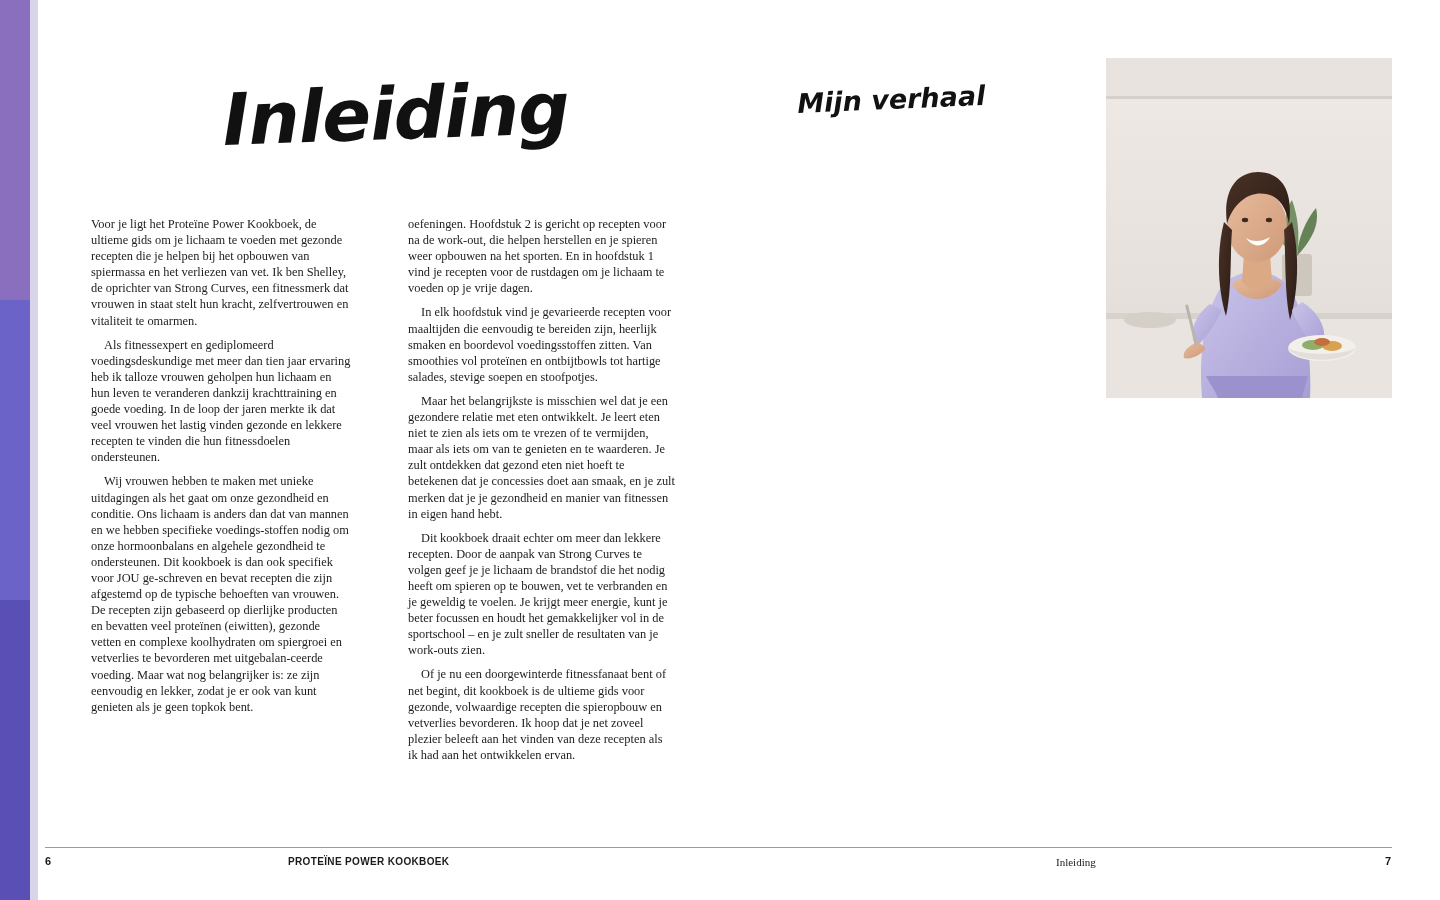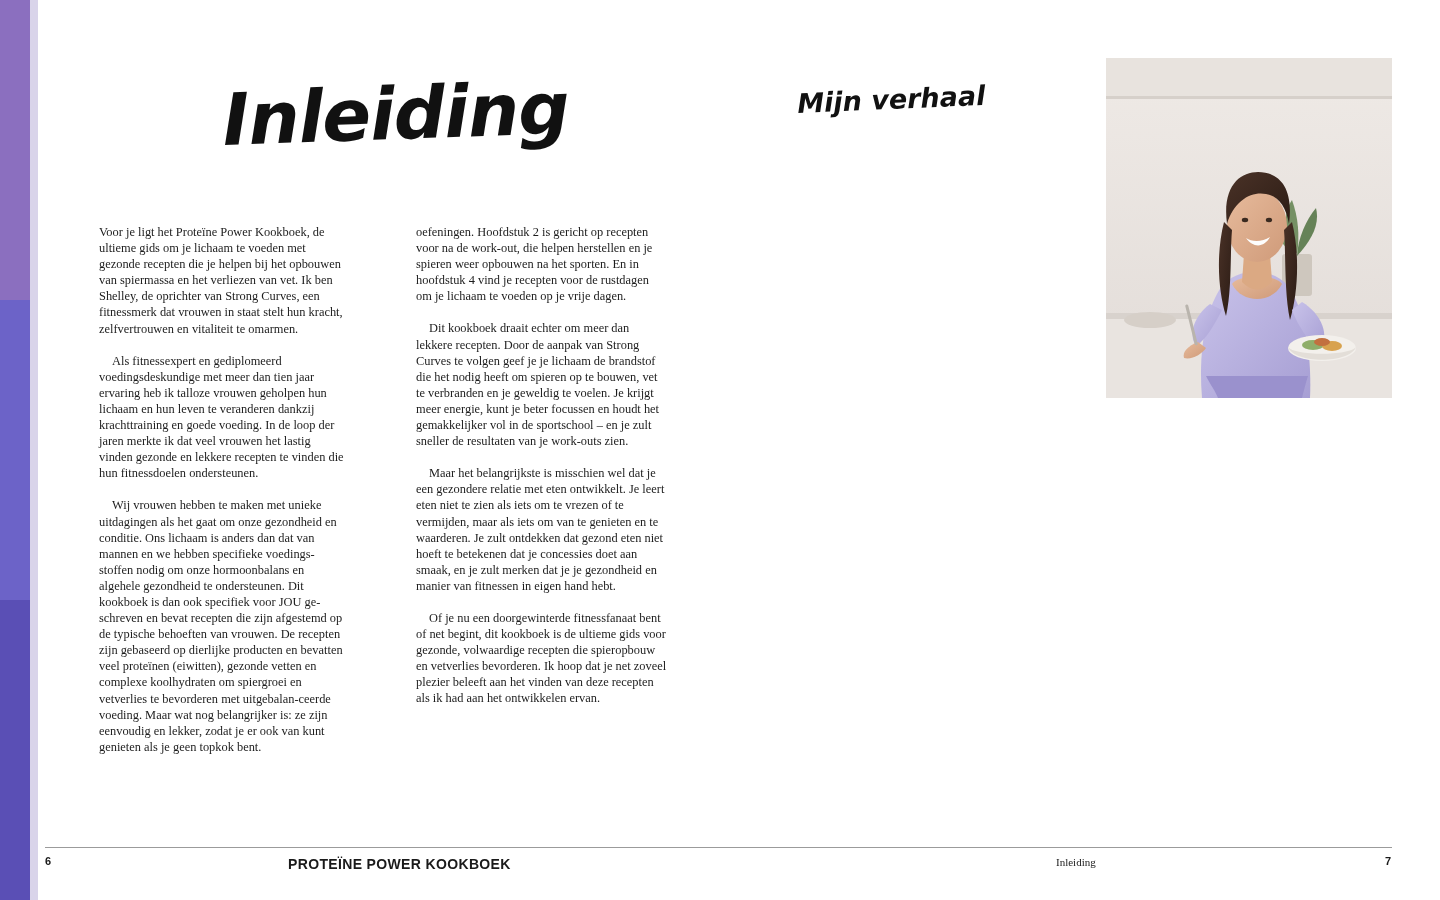--- a/index.html
+++ b/index.html
@@ -87,21 +87,21 @@
 
   
   .col {
     position: absolute;
     font-size: 12.4px;
     line-height: 16.1px;
     text-align: left;
     color: #1c1c1c;
   }
   .col p {
-    margin: 16px;
+    margin: 8px;
   }
   .col p + p {
     text-indent: 13px;
   }
 
   .col-l1 { left: 45px;  top: 208px; width: 277px; }
   .col-l2 { left: 362px; top: 208px; width: 283px; }
 
   
   .photo {
@@ -131,21 +131,21 @@
     font-weight: 700;
     font-size: 11px;
     color: #1a1a1a;
   }
   .folio-left { left: 45px; }
   .folio-right { left: 1385px; }
   .runhead {
     position: absolute;
     top: 856px;
     font-family: "Liberation Sans", sans-serif;
-    font-size: 14px;
+    font-size: 10px;
     letter-spacing: 0.35px;
     color: #1a1a1a;
   }
   .runhead-left { left: 288px; font-weight: 700; }
   .runhead-right { left: 1056px; font-weight: 400; font-family: "Liberation Serif", serif; font-size: 11px; letter-spacing: 0; }
 </style>
 </head>
 <body>
 
 <div class="spread">
@@ -160,23 +160,24 @@
   <div class="page-left">
     <div class="chapter-title">Inleiding</div>
 
     <div class="col col-l1">
       <p>Voor je ligt het Proteïne Power Kookboek, de ultieme gids om je lichaam te voeden met gezonde recepten die je helpen bij het opbouwen van spiermassa en het verliezen van vet. Ik ben Shelley, de oprichter van Strong Curves, een fitnessmerk dat vrouwen in staat stelt hun kracht, zelfvertrouwen en vitaliteit te omarmen.</p>
       <p>Als fitnessexpert en gediplomeerd voedingsdeskundige met meer dan tien jaar ervaring heb ik talloze vrouwen geholpen hun lichaam en hun leven te veranderen dankzij krachttraining en goede voeding. In de loop der jaren merkte ik dat veel vrouwen het lastig vinden gezonde en lekkere recepten te vinden die hun fitnessdoelen ondersteunen.</p>
       <p>Wij vrouwen hebben te maken met unieke uitdagingen als het gaat om onze gezondheid en conditie. Ons lichaam is anders dan dat van mannen en we hebben specifieke voedings-stoffen nodig om onze hormoonbalans en algehele gezondheid te ondersteunen. Dit kookboek is dan ook specifiek voor JOU ge-schreven en bevat recepten die zijn afgestemd op de typische behoeften van vrouwen. De recepten zijn gebaseerd op dierlijke producten en bevatten veel proteïnen (eiwitten), gezonde vetten en complexe koolhydraten om spiergroei en vetverlies te bevorderen met uitgebalan-ceerde voeding. Maar wat nog belangrijker is: ze zijn eenvoudig en lekker, zodat je er ook van kunt genieten als je geen topkok bent.</p>
     </div>
 
     <div class="col col-l2">
-      <p>oefeningen. Hoofdstuk 2 is gericht op recepten voor na de work-out, die helpen herstellen en je spieren weer opbouwen na het sporten. En in hoofdstuk 4 vind je recepten voor de rustdagen om je lichaam te voeden op je vrije dagen.</p>
+      <p>oefeningen. Hoofdstuk 2 is gericht op recepten voor na de work-out, die helpen herstellen en je spieren weer opbouwen na het sporten. En in hoofdstuk 1 vind je recepten voor de rustdagen om je lichaam te voeden op je vrije dagen.</p>
+      <p>In elk hoofdstuk vind je gevarieerde recepten voor maaltijden die eenvoudig te bereiden zijn, heerlijk smaken en boordevol voedingsstoffen zitten. Van smoothies vol proteïnen en ontbijtbowls tot hartige salades, stevige soepen en stoofpotjes.</p>
+      <p>Maar het belangrijkste is misschien wel dat je een gezondere relatie met eten ontwikkelt. Je leert eten niet te zien als iets om te vrezen of te vermijden, maar als iets om van te genieten en te waarderen. Je zult ontdekken dat gezond eten niet hoeft te betekenen dat je concessies doet aan smaak, en je zult merken dat je je gezondheid en manier van fitnessen in eigen hand hebt.</p>
       <p>Dit kookboek draait echter om meer dan lekkere recepten. Door de aanpak van Strong Curves te volgen geef je je lichaam de brandstof die het nodig heeft om spieren op te bouwen, vet te verbranden en je geweldig te voelen. Je krijgt meer energie, kunt je beter focussen en houdt het gemakkelijker vol in de sportschool – en je zult sneller de resultaten van je work-outs zien.</p>
-      <p>Maar het belangrijkste is misschien wel dat je een gezondere relatie met eten ontwikkelt. Je leert eten niet te zien als iets om te vrezen of te vermijden, maar als iets om van te genieten en te waarderen. Je zult ontdekken dat gezond eten niet hoeft te betekenen dat je concessies doet aan smaak, en je zult merken dat je je gezondheid en manier van fitnessen in eigen hand hebt.</p>
       <p>Of je nu een doorgewinterde fitnessfanaat bent of net begint, dit kookboek is de ultieme gids voor gezonde, volwaardige recepten die spieropbouw en vetverlies bevorderen. Ik hoop dat je net zoveel plezier beleeft aan het vinden van deze recepten als ik had aan het ontwikkelen ervan.</p>
     </div>
   </div>
 
   <div class="page-right">
     <div class="section-title">Mijn verhaal</div>
 
   </div>
 
   <div class="photo">

